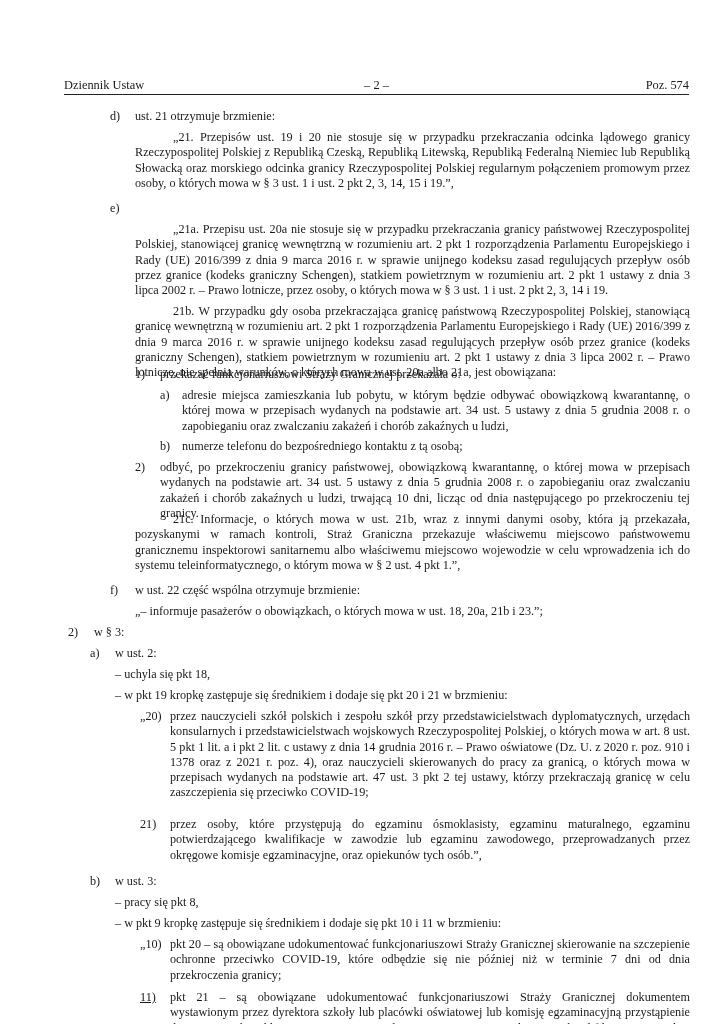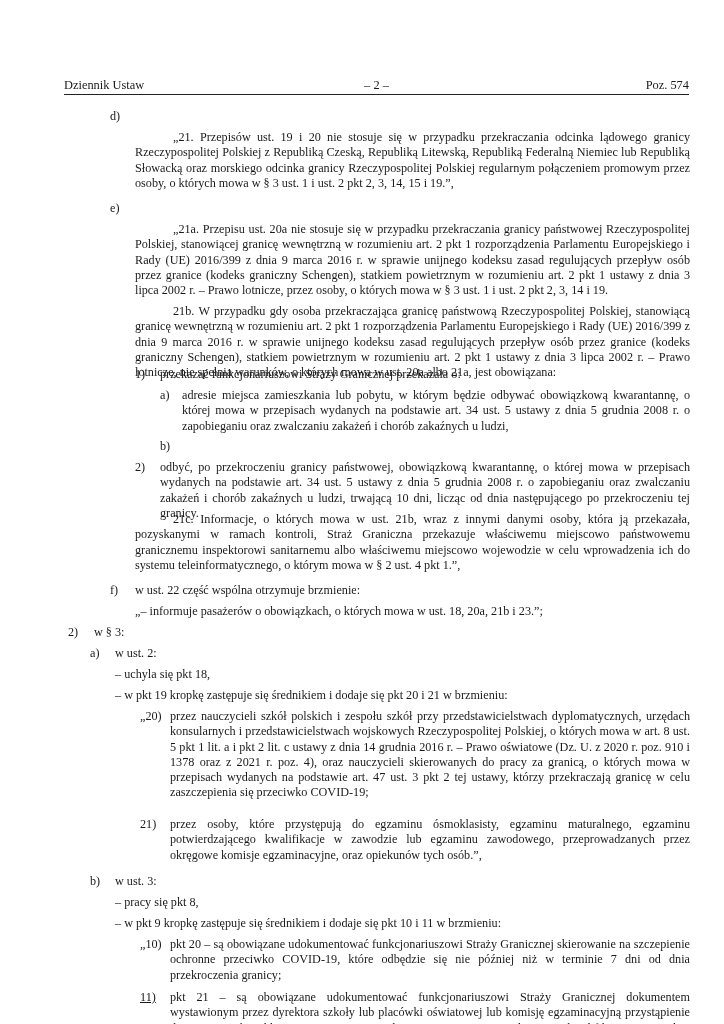--- a/index.html
+++ b/index.html
@@ -26,33 +26,35 @@
 
 <div class="page">
 
   <div class="hdr">
     <span class="l">Dziennik Ustaw</span>
     <span class="c">– 2 –</span>
     <span class="r">Poz. 574</span>
   </div>
 
   <span class="lbl" style="left:88px;top:93px;">d)</span>
+  <div class="blk nowrap" style="left:113px;top:93px;width:560px;">ust. 21 otrzymuje brzmienie:</div>
   <div class="blk ind" style="left:113px;top:114px;width:555px;">„21. Przepisów ust. 19 i 20 nie stosuje się w przypadku przekraczania odcinka lądowego granicy Rzeczypospolitej Polskiej z Republiką Czeską, Republiką Litewską, Republiką Federalną Niemiec lub Republiką Słowacką oraz morskiego odcinka granicy Rzeczypospolitej Polskiej regularnym połączeniem promowym przez osoby, o których mowa w § 3 ust. 1 i ust. 2 pkt 2, 3, 14, 15 i 19.”,</div>
 
   <span class="lbl" style="left:88px;top:185px;">e)</span>
   <div class="blk ind" style="left:113px;top:206px;width:555px;">„21a. Przepisu ust. 20a nie stosuje się w przypadku przekraczania granicy państwowej Rzeczypospolitej Polskiej, stanowiącej granicę wewnętrzną w rozumieniu art. 2 pkt 1 rozporządzenia Parlamentu Europejskiego i Rady (UE) 2016/399 z dnia 9 marca 2016 r. w sprawie unijnego kodeksu zasad regulujących przepływ osób przez granice (kodeks graniczny Schengen), statkiem powietrznym w rozumieniu art. 2 pkt 1 ustawy z dnia 3 lipca 2002 r. – Prawo lotnicze, przez osoby, o których mowa w § 3 ust. 1 i ust. 2 pkt 2, 3, 14 i 19.</div>
   <div class="blk ind" style="left:113px;top:288px;width:555px;">21b. W przypadku gdy osoba przekraczająca granicę państwową Rzeczypospolitej Polskiej, stanowiącą granicę wewnętrzną w rozumieniu art. 2 pkt 1 rozporządzenia Parlamentu Europejskiego i Rady (UE) 2016/399 z dnia 9 marca 2016 r. w sprawie unijnego kodeksu zasad regulujących przepływ osób przez granice (kodeks graniczny Schengen), statkiem powietrznym w rozumieniu art. 2 pkt 1 ustawy z dnia 3 lipca 2002 r. – Prawo lotnicze, nie spełnia warunków, o których mowa w ust. 20a albo 21a, jest obowiązana:</div>
 
   <span class="lbl" style="left:113px;top:351px;">1)</span>
   <div class="blk nowrap" style="left:138px;top:351px;width:530px;">przekazać funkcjonariuszowi Straży Granicznej przekazała o:</div>
 
   <span class="lbl" style="left:138px;top:372px;">a)</span>
   <div class="blk" style="left:160px;top:372px;width:508px;">adresie miejsca zamieszkania lub pobytu, w którym będzie odbywać obowiązkową kwarantannę, o której mowa w przepisach wydanych na podstawie art. 34 ust. 5 ustawy z dnia 5 grudnia 2008 r. o zapobieganiu oraz zwalczaniu zakażeń i chorób zakaźnych u ludzi,</div>
 
   <span class="lbl" style="left:138px;top:423px;">b)</span>
+  <div class="blk nowrap" style="left:160px;top:423px;width:508px;">numerze telefonu do bezpośredniego kontaktu z tą osobą;</div>
 
   <span class="lbl" style="left:113px;top:444px;">2)</span>
   <div class="blk" style="left:138px;top:444px;width:530px;">odbyć, po przekroczeniu granicy państwowej, obowiązkową kwarantannę, o której mowa w przepisach wydanych na podstawie art. 34 ust. 5 ustawy z dnia 5 grudnia 2008 r. o zapobieganiu oraz zwalczaniu zakażeń i chorób zakaźnych u ludzi, trwającą 10 dni, licząc od dnia następującego po przekroczeniu tej granicy.</div>
 
   <div class="blk ind" style="left:113px;top:496px;width:555px;">21c. Informacje, o których mowa w ust. 21b, wraz z innymi danymi osoby, która ją przekazała, pozyskanymi w ramach kontroli, Straż Graniczna przekazuje właściwemu miejscowo państwowemu granicznemu inspektorowi sanitarnemu albo właściwemu miejscowo wojewodzie w celu wprowadzenia ich do systemu teleinformatycznego, o którym mowa w § 2 ust. 4 pkt 1.”,</div>
 
   <span class="lbl" style="left:88px;top:567px;">f)</span>
   <div class="blk nowrap" style="left:113px;top:567px;width:560px;">w ust. 22 część wspólna otrzymuje brzmienie:</div>
   <div class="blk nowrap" style="left:113px;top:588px;width:560px;">„– informuje pasażerów o obowiązkach, o których mowa w ust. 18, 20a, 21b i 23.”;</div>
 

